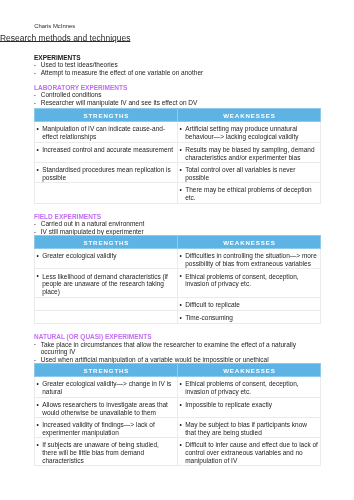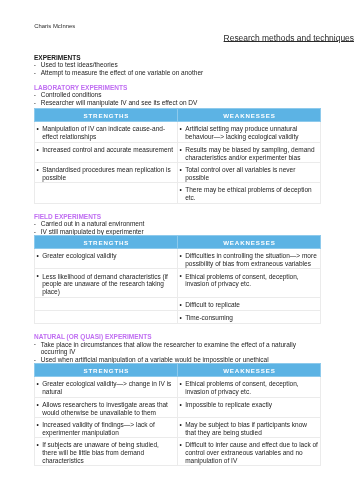--- a/index.html
+++ b/index.html
@@ -4,21 +4,21 @@
 <title>Research methods and techniques</title>
 <style>
   html,body{margin:0;padding:0;}
   body{
     width:354px;height:500px;background:#ffffff;overflow:hidden;
     font-family:"Liberation Sans", sans-serif;color:#221f1f;
   }
   .page{position:relative;width:354px;height:500px;background:#fff;}
 
   .author{position:absolute;left:34.3px;top:22.5px;font-size:5.9px;line-height:7px;color:#2b2b2b;white-space:nowrap;}
-  .doc-title{position:absolute;left:0;top:33.1px;width:354px;text-align:right;font-size:8.45px;line-height:11px;
+  .doc-title{position:absolute;left:0;top:33.1px;width:354px;text-align:left;font-size:8.45px;line-height:11px;
              color:#2b2b2b;text-decoration:underline;text-underline-offset:0.2px;text-decoration-thickness:0.5px;}
 
   .blk{position:absolute;left:34px;width:286px;}
   h2.sec{font-size:6.5px;font-weight:bold;margin:0;line-height:7.3px;color:#1a1a1a;white-space:nowrap;}
   h2.sec.pink{color:#c06ef2;}
 
   ul.bul{list-style:none;margin:0;padding:0;}
   ul.bul li{font-size:6.5px;line-height:7.85px;position:relative;padding-left:6.7px;color:#232323;}
   ul.bul li .dash{position:absolute;left:-0.2px;top:-0.2px;font-size:6.5px;color:#232323;}
 

